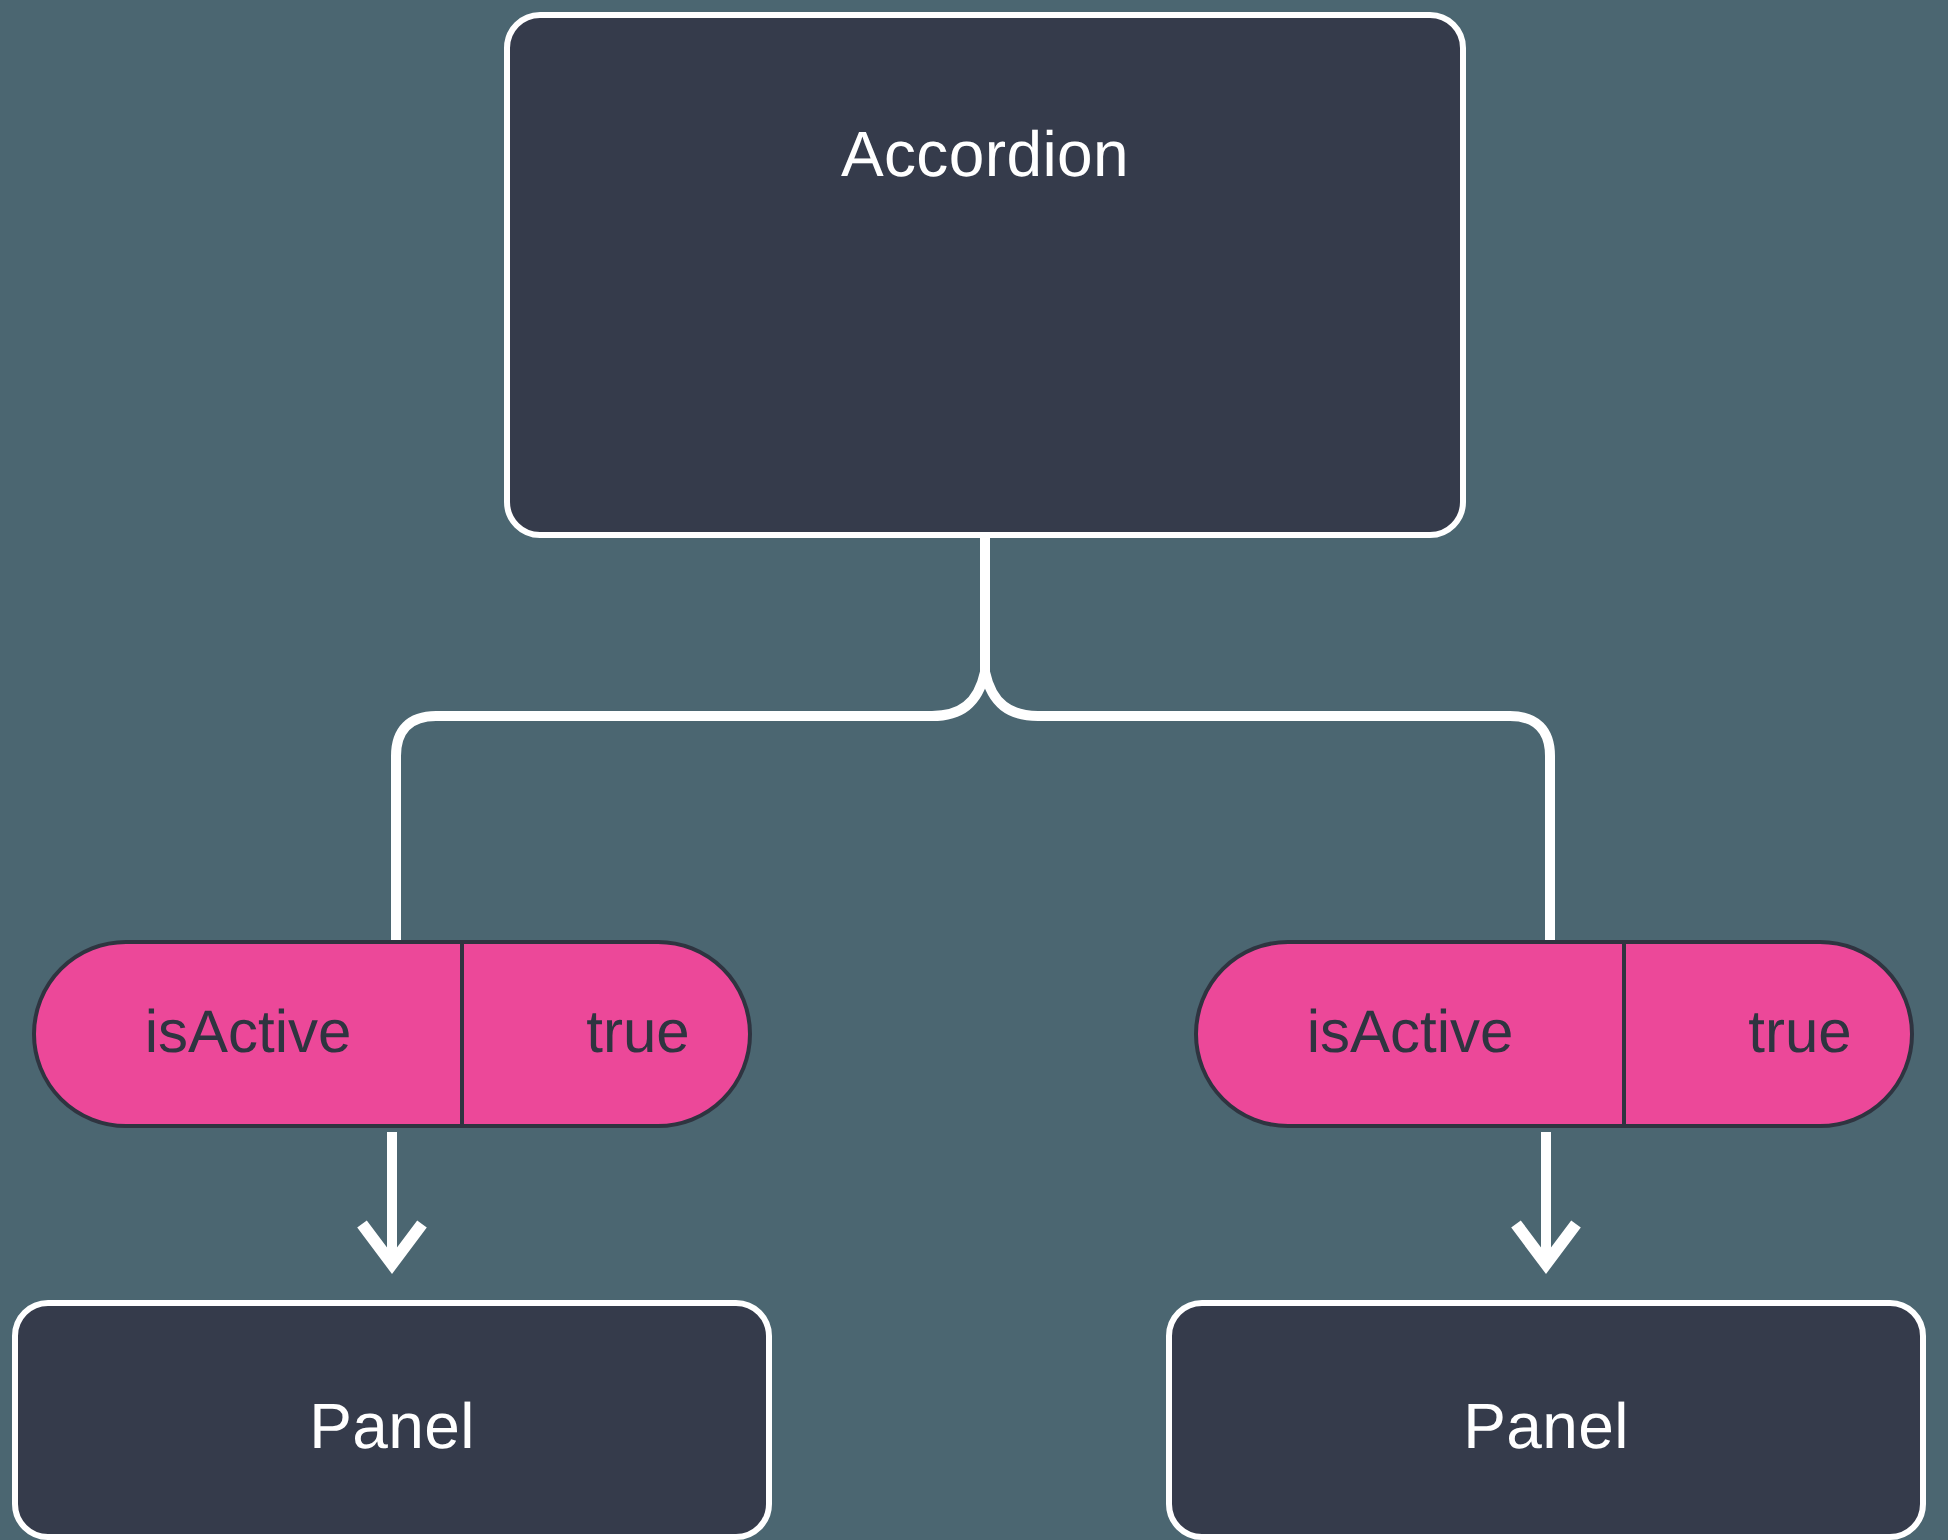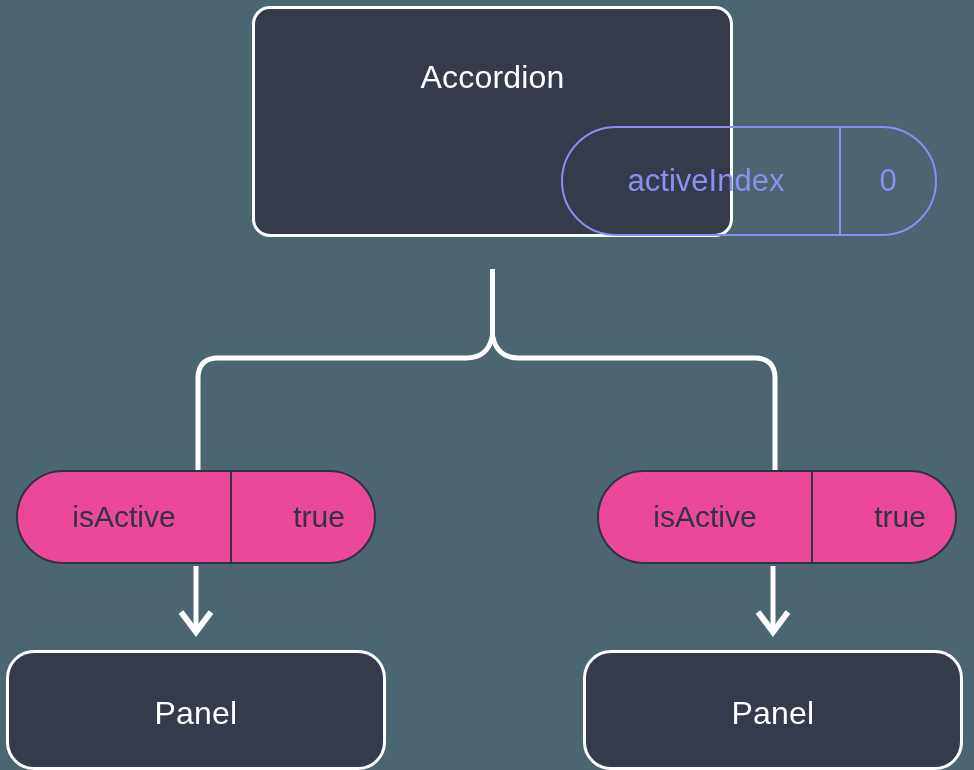--- a/index.html
+++ b/index.html
@@ -27,27 +27,27 @@
     height: 770px;
     pointer-events: none;
   }
 
   
   .node-box {
     position: absolute;
     box-sizing: border-box;
     background: #353b4b;
     border: 3px solid #ffffff;
-    border-radius: 28px;
+    border-radius: 18px;
   }
   .node-box.root {
     left: 252px;
     top: 6px;
     width: 481px;
-    height: 231px;
+    height: 263px;
     border-radius: 18px;
   }
   .node-box.panel-left {
     left: 6px;
     top: 650px;
     width: 380px;
     height: 120px;
   }
   .node-box.panel-right {
     left: 583px;
@@ -163,24 +163,20 @@
 
     <g fill="none" stroke="#ffffff" stroke-width="6" stroke-linecap="butt" stroke-linejoin="miter">
       <polyline points="181,612 196,632 211,612"></polyline>
       <polyline points="758,612 773,632 788,612"></polyline>
     </g>
   </svg>
 
   <div class="node-box root">
     <div class="node-title">Accordion</div>
 
-    <div class="pill outline">
-      <div class="pill-key">activeIndex</div>
-      <div class="pill-val">0</div>
-    </div>
   </div>
 
   <div class="pill filled left">
     <div class="pill-key">isActive</div>
     <div class="pill-val">true</div>
   </div>
 
   <div class="pill filled right">
     <div class="pill-key">isActive</div>
     <div class="pill-val">true</div>

